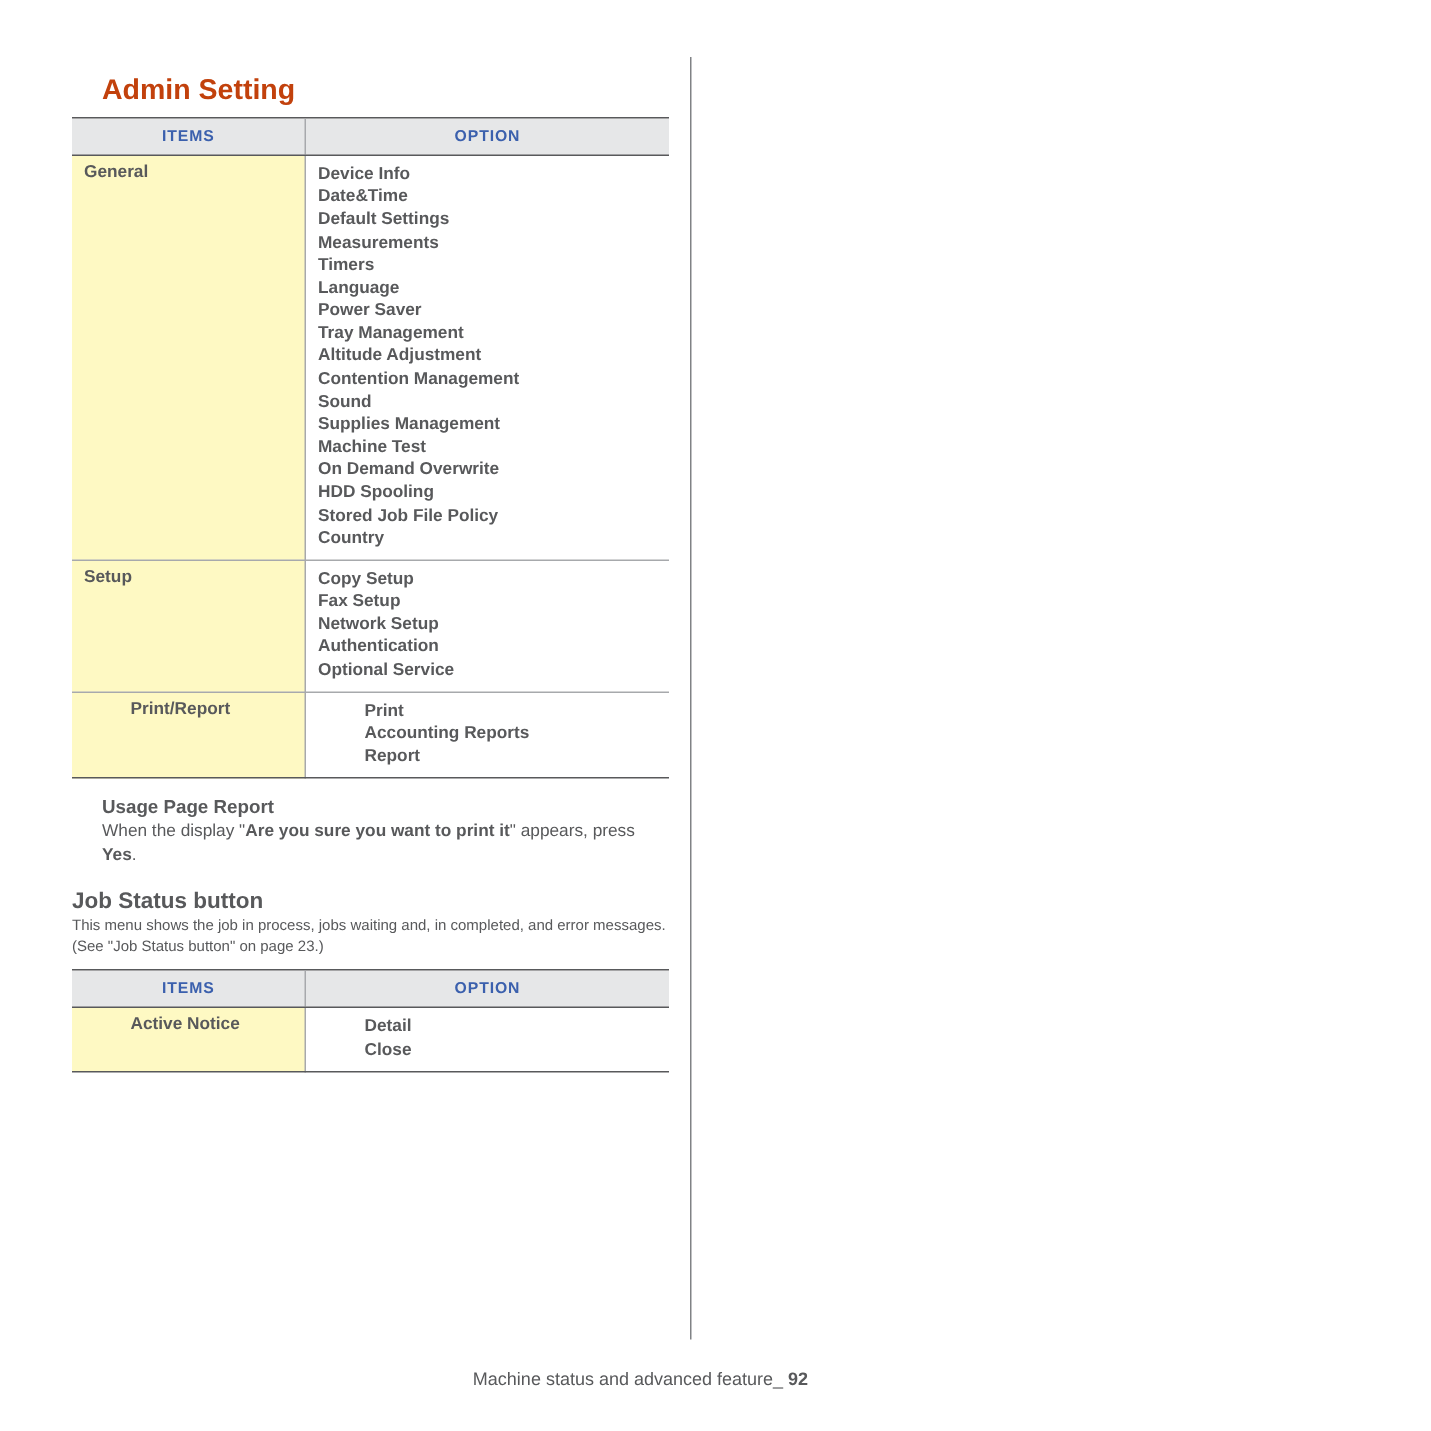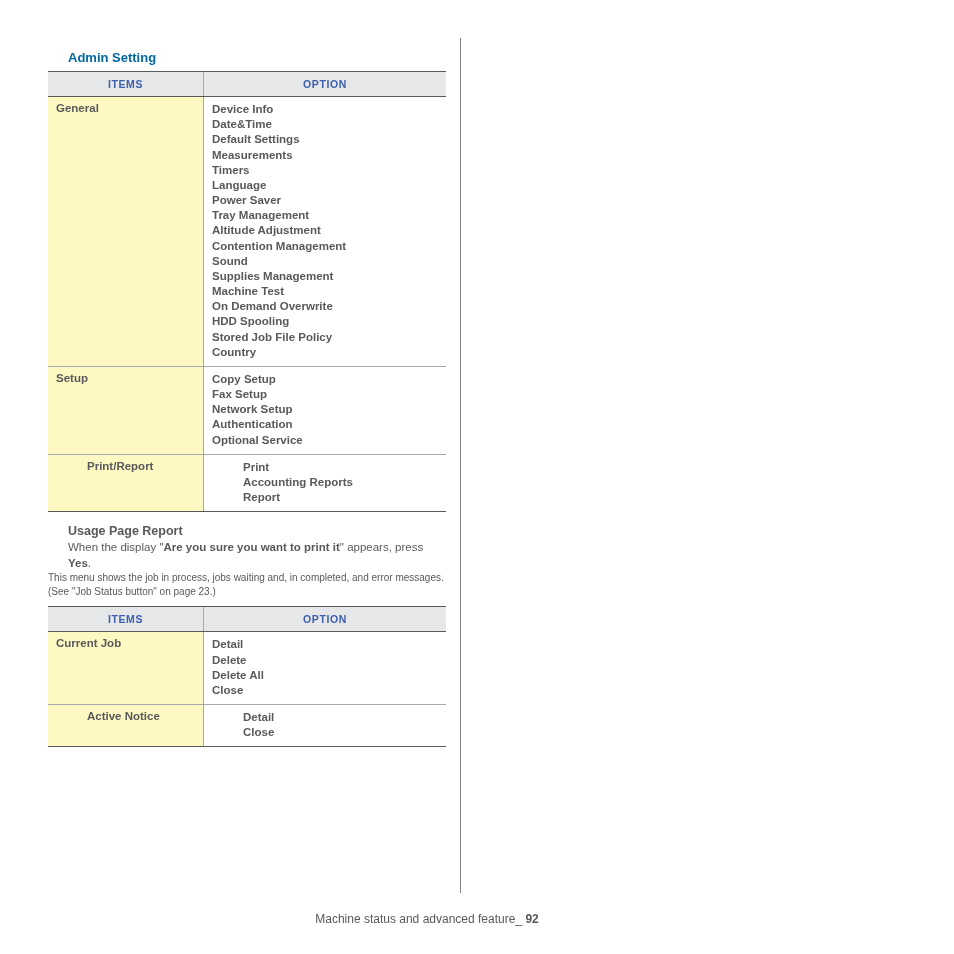--- a/index.html
+++ b/index.html
@@ -20,24 +20,24 @@
   }
   .column {
     width: 398px;
   }
   .divider {
     border-left: 0.5px solid #808285;
     height: 855px;
     margin-top: -12px;
   }
   h3.section {
-    font-size: 13px;
+    font-size: 19px;
     font-weight: bold;
     margin: 0 0 6px 20px;
-    color: #0369a1;
+    color: #c2410c;
   }
   h4.subsection {
     font-size: 12.5px;
     font-weight: bold;
     margin: 12px 0 2px 20px;
     color: #58595b;
   }
   h3.major {
     font-size: 15px;
     font-weight: bold;
@@ -171,42 +171,32 @@
             </td>
           </tr>
         </tbody>
     </table>
 
     <h4 class="subsection">Usage Page Report</h4>
     <p class="body">
       <span>When the display "</span><b>Are you sure you want to print it</b><span>" appears, press </span><b>Yes</b><span>.</span>
     </p>
 
+    <h3 class="major">Job Status button</h3>
     <p class="body2">This menu shows the job in process, jobs waiting and, in completed, and error messages. (See "Job Status button" on page 23.)</p>
 
     <table class="opttable" style="margin-top:8px">
       <thead>
         <tr>
           <th>Items</th>
           <th>Option</th>
         </tr>
       </thead>
       <tbody id="jobstatus-body">
           <tr>
-            <td class="items">Current Job</td>
-            <td>
-              <div class="optlist">
-                <div>Detail</div>
-                <div>Delete</div>
-                <div>Delete All</div>
-                <div>Close</div>
-              </div>
-            </td>
-          </tr>
-          <tr>
             <td class="items">Active Notice</td>
             <td>
               <div class="optlist">
                 <div>Detail</div>
                 <div>Close</div>
               </div>
             </td>
           </tr>
         </tbody>
     </table>

